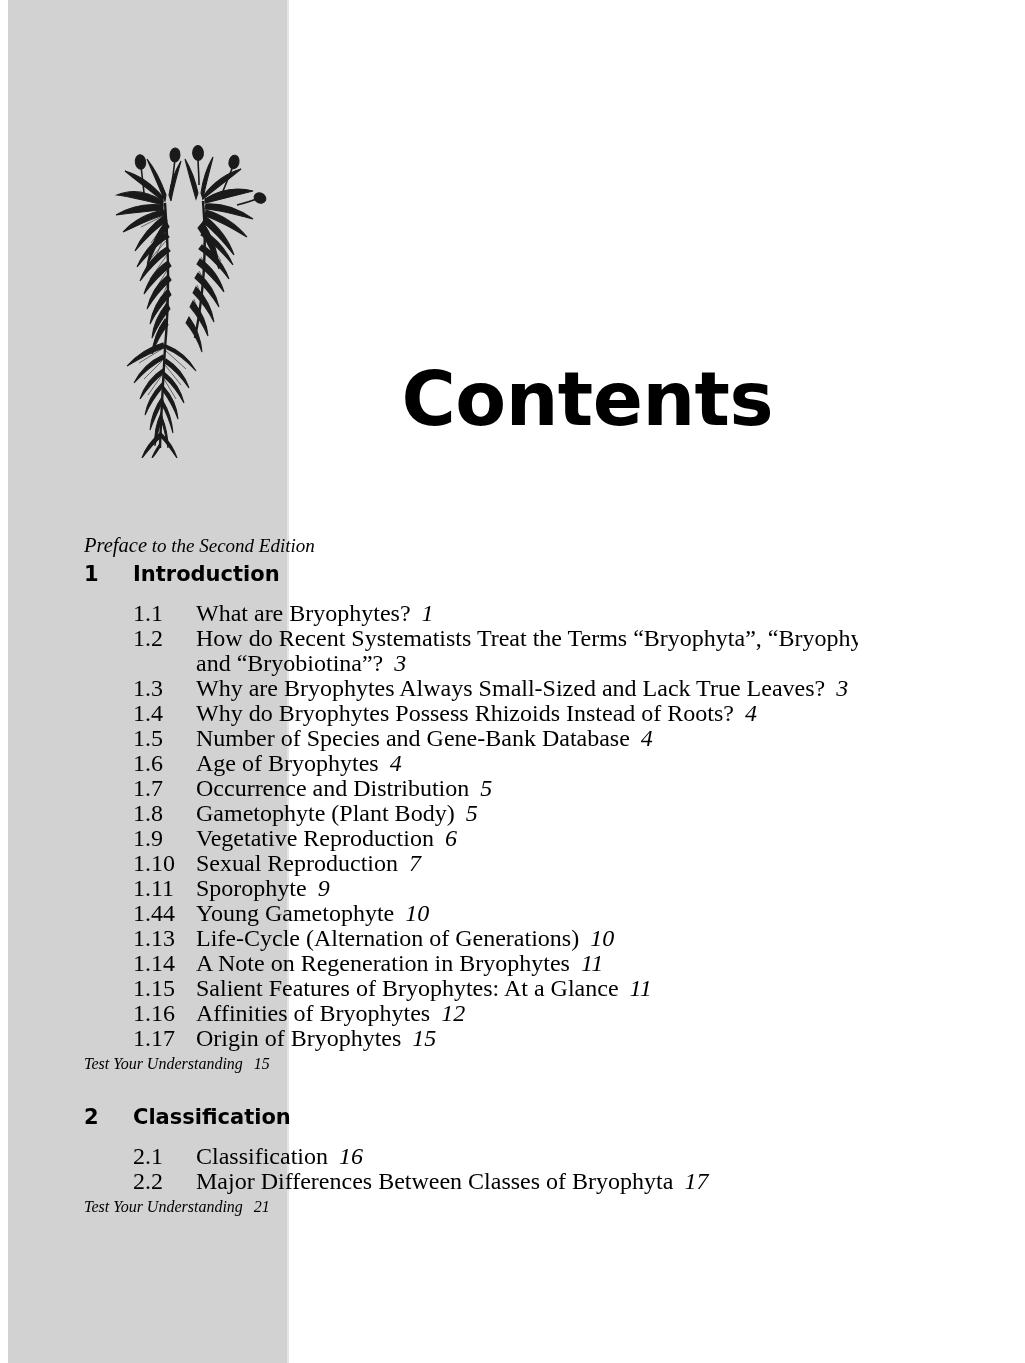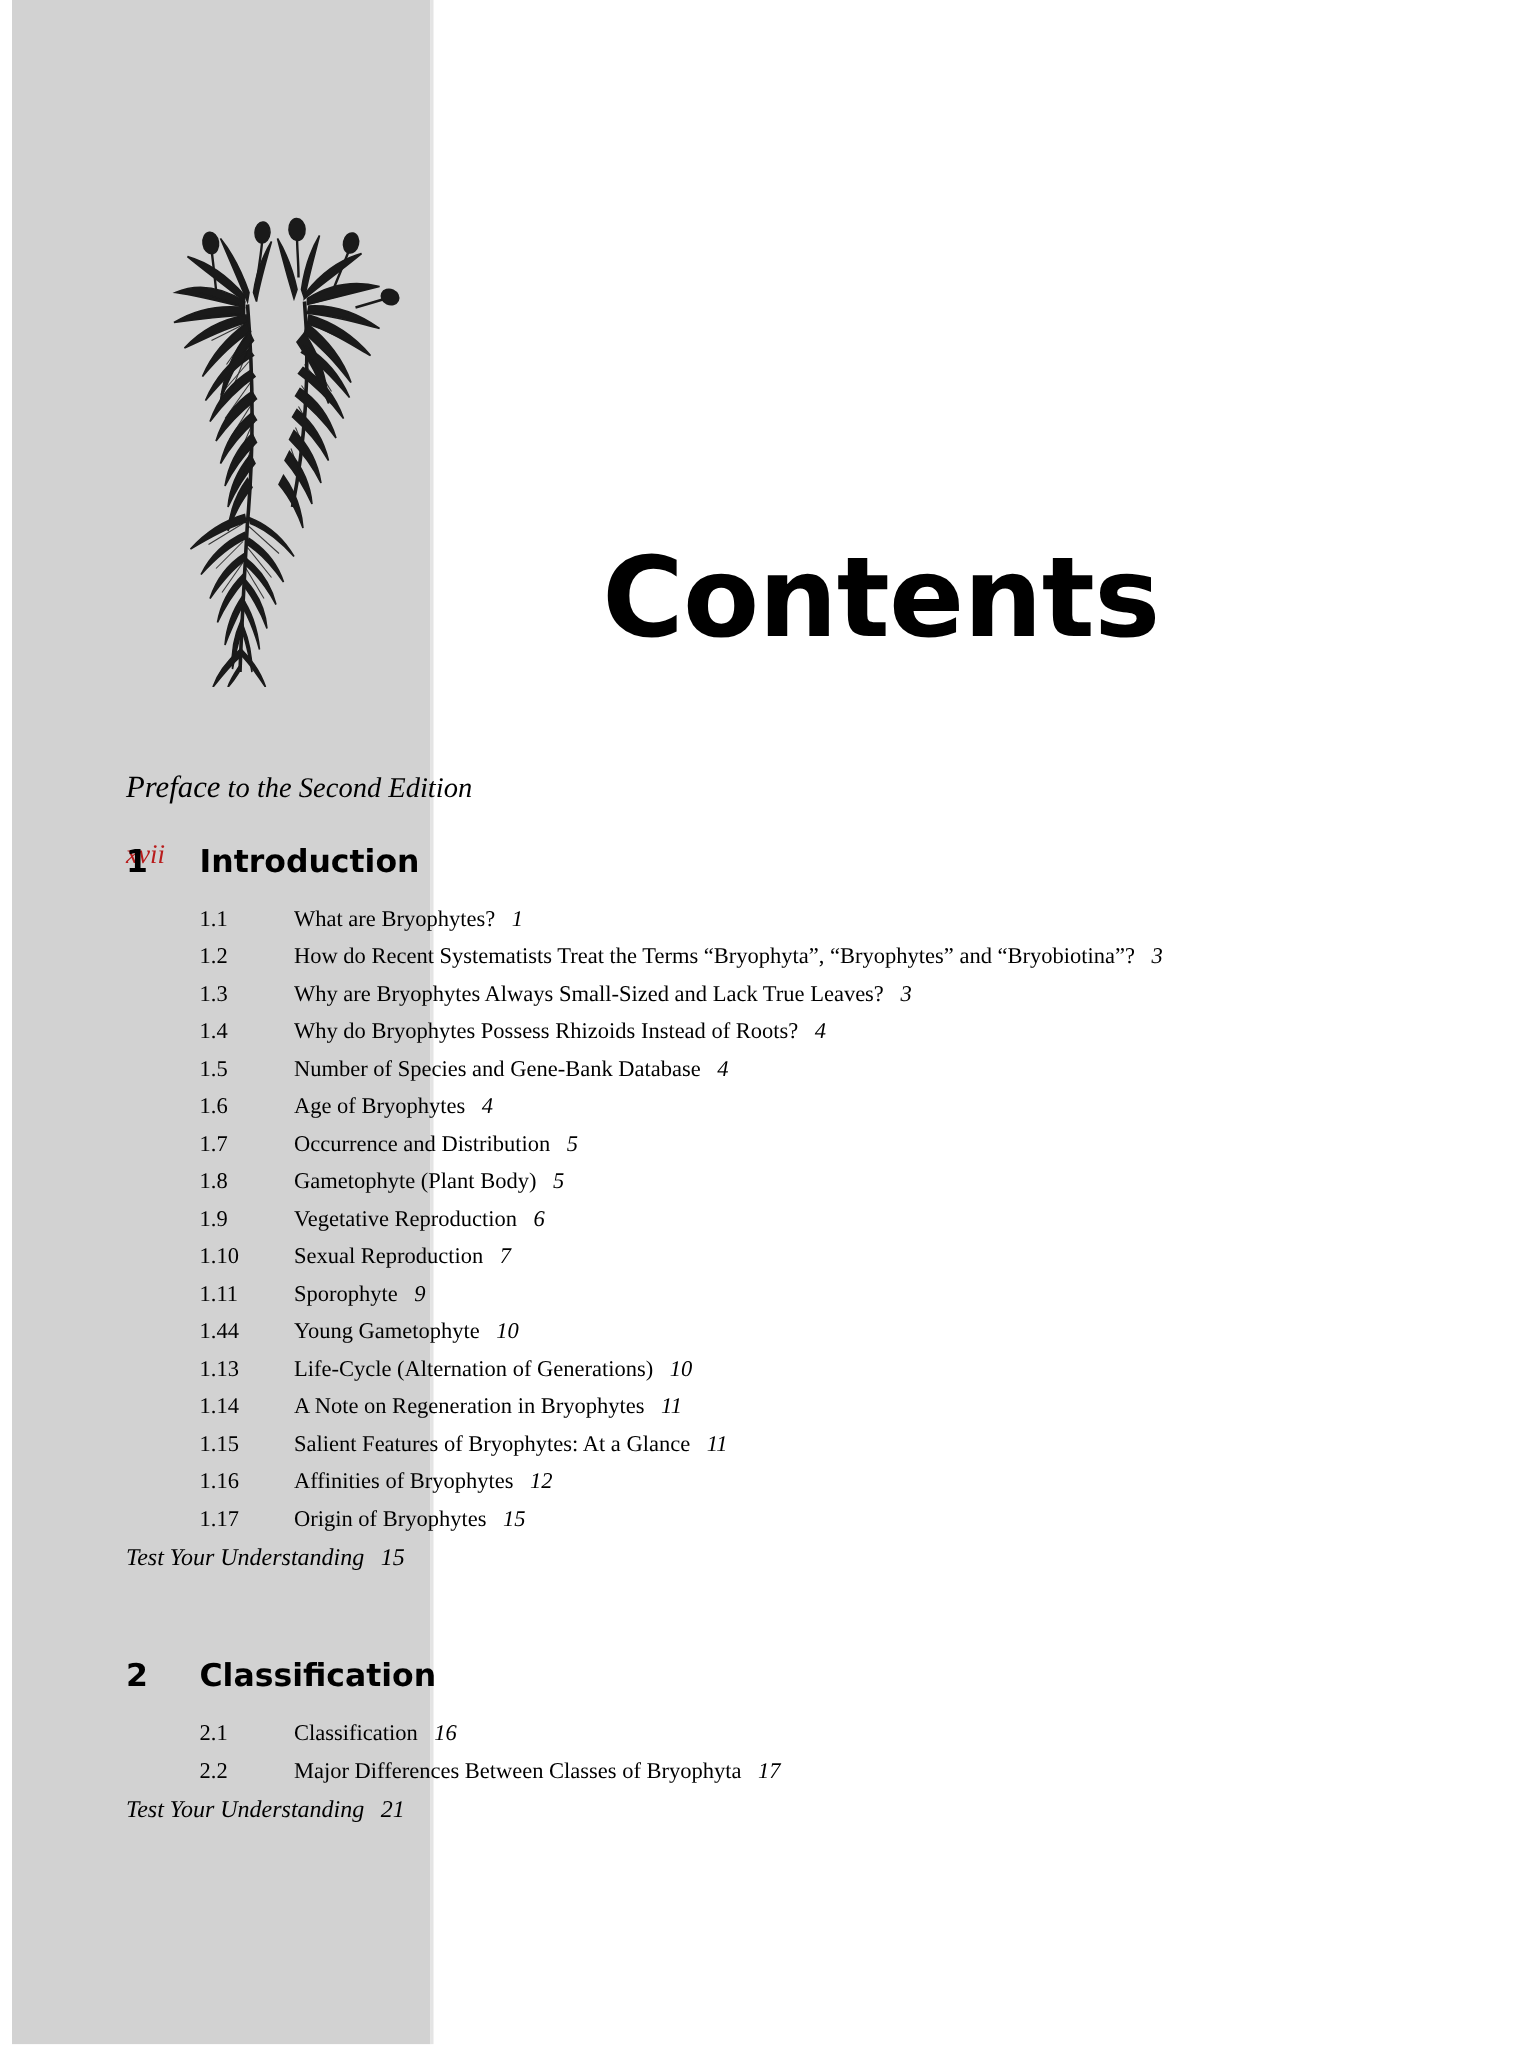--- a/index.html
+++ b/index.html
@@ -57,21 +57,20 @@
   }
 
   .preface-row {
     position: absolute;
     left: 84px;
     top: 514px;
     width: 858px;
     display: flex;
     justify-content: space-between;
     align-items: baseline;
-    flex-direction: column;
   }
   .preface-label {
     font-style: italic;
     font-size: 19px;
     color: #000;
     white-space: nowrap;
   }
   .preface-label .lead { font-size: 20.5px; }
   .preface-page {
     font-style: italic;
@@ -105,22 +104,22 @@
   .chapter-page {
     flex: 0 0 auto;
     text-align: right;
   }
 
   .sections {
     margin-left: 49px;
   }
   .section-row {
     display: flex;
-    align-items: flex-end;
-    font-size: 15px;
+    align-items: flex-start;
+    font-size: 24px;
     line-height: 25px;
     color: #000;
   }
   .section-num {
     flex: 0 0 63px;
     width: 63px;
   }
   .section-text {
     flex: 1 1 auto;
     padding-right: 40px;

